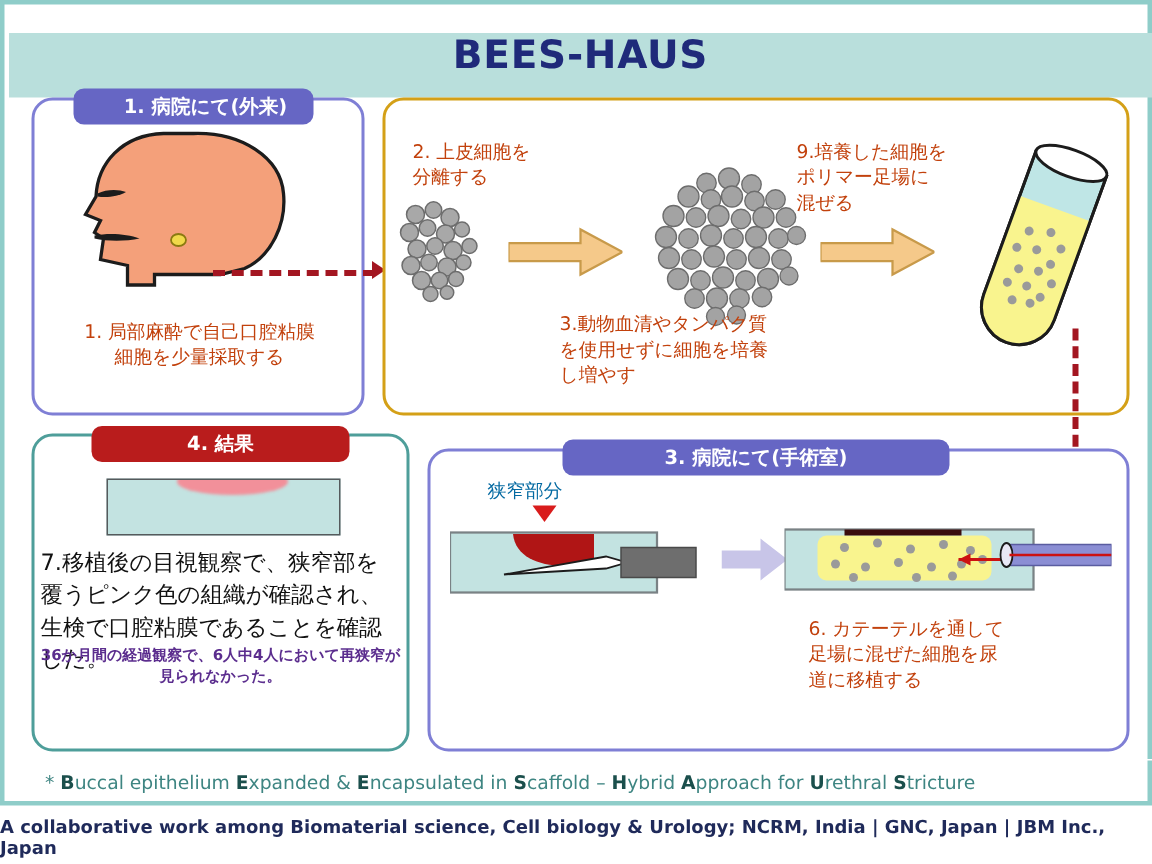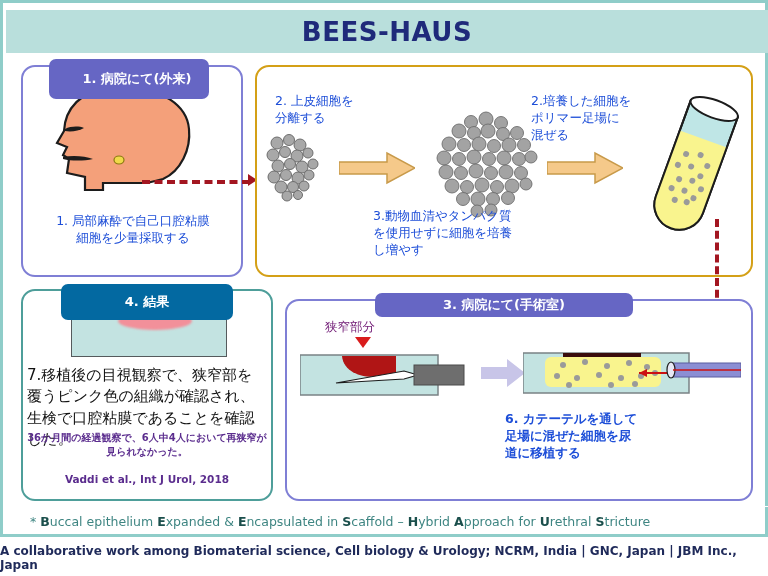--- a/index.html
+++ b/index.html
@@ -12,23 +12,23 @@
   }
   .frame{
     position:absolute;left:0;top:0;width:768px;height:576px;
     box-sizing:border-box;
     border:3px solid #8fcdc9;
     background:#ffffff;
   }
 
   
   .title-band{
-    position:absolute;left:3px;top:7px;width:762px;height:43px;
+    position:absolute;left:3px;top:19px;width:762px;height:43px;
     background:#b9dfdc;
-    display:flex;align-items:center;justify-content:center;
+    display:flex;justify-content:center;
   }
   .title-text{
     font-size:26px;font-weight:bold;color:#1f2a7a;
     letter-spacing:0.5px;
     font-family:"DejaVu Sans","Liberation Sans",sans-serif;
   }
 
   
   .panel{position:absolute;box-sizing:border-box;background:#ffffff;}
   .panel.p1{left:18px;top:62px;width:222px;height:212px;border:2.5px solid #7f7fd5;border-radius:14px;}
@@ -37,28 +37,28 @@
   .panel.p3{left:282px;top:296px;width:468px;height:202px;border:2.5px solid #7f7fd5;border-radius:14px;}
 
   .ptab{
     position:absolute;box-sizing:border-box;
     display:flex;align-items:center;justify-content:center;
     color:#ffffff;font-weight:bold;border-radius:7px;
     font-size:13px;white-space:nowrap;
     font-family:"DejaVu Sans","Liberation Sans",sans-serif;
     z-index:5;
   }
-  .tab1{left:46px;top:56px;width:160px;height:40px;background:#6666c4;padding-left:16px;}
+  .tab1{left:46px;top:56px;width:160px;height:24px;background:#6666c4;padding-left:16px;}
   .tab2{left:386px;top:54px;width:214px;height:25px;background:#d4a017;}
-  .tab4{left:58px;top:281px;width:172px;height:36px;background:#0369a1;}
+  .tab4{left:58px;top:281px;width:172px;height:24px;background:#b91c1c;}
   .tab3{left:372px;top:290px;width:258px;height:24px;background:#6666c4;}
 
   .cap{
     position:absolute;
-    font-size:12.5px;color:#1d4ed8;line-height:1.35;
+    font-size:12.5px;color:#c2410c;line-height:1.35;
     font-family:"DejaVu Sans","Liberation Sans",sans-serif;
   }
 
   
   .face-wrap{position:absolute;left:48px;top:84px;width:180px;height:112px;}
   .dash-h{
     position:absolute;left:139px;top:177px;width:108px;height:0;
     border-top:4px dashed #a31621;
   }
   .dash-h-arrow{
@@ -81,21 +81,21 @@
   }
   .dash-v-arrow{
     position:absolute;left:705px;top:340px;
     width:0;height:0;border-top:10px solid #a31621;
     border-left:7px solid transparent;border-right:7px solid transparent;
   }
 
   
   .stricture-label{
     position:absolute;left:322px;top:316px;
-    font-size:12.5px;color:#701a75;font-weight:normal;
+    font-size:12.5px;color:#0369a1;font-weight:normal;
     font-family:"DejaVu Sans","Liberation Sans",sans-serif;
   }
   .stricture-tri{
     position:absolute;left:352px;top:334px;
     width:0;height:0;border-top:11px solid #d91c1c;
     border-left:8px solid transparent;border-right:8px solid transparent;
   }
   .scene5{position:absolute;left:297px;top:348px;width:170px;height:50px;}
   .scene6{position:absolute;left:520px;top:348px;width:168px;height:44px;}
   .arrow-lav{position:absolute;left:478px;top:355px;width:44px;height:30px;}
@@ -256,21 +256,21 @@
         <circle cx="50" cy="104" r="6"></circle>
           <circle cx="64" cy="103" r="6"></circle>
       </g>
     </svg>
   </div>
 
   <div class="cap" style="left:370px;top:205px;width:172px;white-space:pre-line;">3.動物血清やタンパク質
 を使用せずに細胞を培養
 し増やす</div>
 
-  <div class="cap" style="left:528px;top:90px;width:120px;white-space:pre-line;">2.培養した細胞を
+  <div class="cap" style="left:528px;top:90px;width:120px;white-space:pre-line;">9.培養した細胞を
 ポリマー足場に
 混ぜる</div>
 
   <div class="arrow-gold2">
     <svg viewBox="0 0 76 34" width="76" height="34" xmlns="http://www.w3.org/2000/svg">
       <path d="M0 11 L48 11 L48 2 L76 17 L48 32 L48 23 L0 23 Z" fill="#f5c98a" stroke="#c89a4a" stroke-width="1.5"></path>
     </svg>
   </div>
 
   <div class="tube">
@@ -352,34 +352,33 @@
   </div>
 
   <div class="catheter">
     <svg viewBox="0 0 78 18" width="78" height="18" xmlns="http://www.w3.org/2000/svg">
       <rect x="8" y="2" width="70" height="14" fill="#8b8ed4" stroke="#5a5ca0" stroke-width="1"></rect>
       <ellipse cx="8" cy="9" rx="4" ry="8" fill="#e8e8f5" stroke="#1c1c1c" stroke-width="1.2"></ellipse>
       <line x1="10" y1="9" x2="78" y2="9" stroke="#cc1111" stroke-width="1.6"></line>
     </svg>
   </div>
 
-  <div class="cap" style="left:502px;top:408px;width:170px;white-space:pre-line;font-weight:bold;">6. カテーテルを通して
+  <div class="cap" style="left:536px;top:408px;width:170px;white-space:pre-line;">6. カテーテルを通して
 足場に混ぜた細胞を尿
 道に移植する</div>
 
   <div class="panel p4"></div>
   <div class="ptab tab4">4. 結果</div>
 
   <div class="result-img">
     <div class="result-blob"></div>
   </div>
 
   <div class="p4-text">7.移植後の目視観察で、狭窄部を覆うピンク色の組織が確認され、生検で口腔粘膜であることを確認した。</div>
   <div class="p4-highlight">36か月間の経過観察で、6人中4人において再狭窄が見られなかった。</div>
-  <div class="p4-cite">Vaddi et al., Int J Urol, 2018</div>
 
   <div class="acronym-bar">
     <div class="acronym-text" id="acronym-text">* <b>B</b>uccal epithelium <b>E</b>xpanded &amp; <b>E</b>ncapsulated in <b>S</b>caffold – <b>H</b>ybrid <b>A</b>pproach for <b>U</b>rethral <b>S</b>tricture</div>
   </div>
 </div>
 
 <div class="credit-bar">
   <div class="credit-text">A collaborative work among Biomaterial science, Cell biology &amp; Urology; NCRM, India | GNC, Japan | JBM Inc., Japan</div>
 </div>
 

